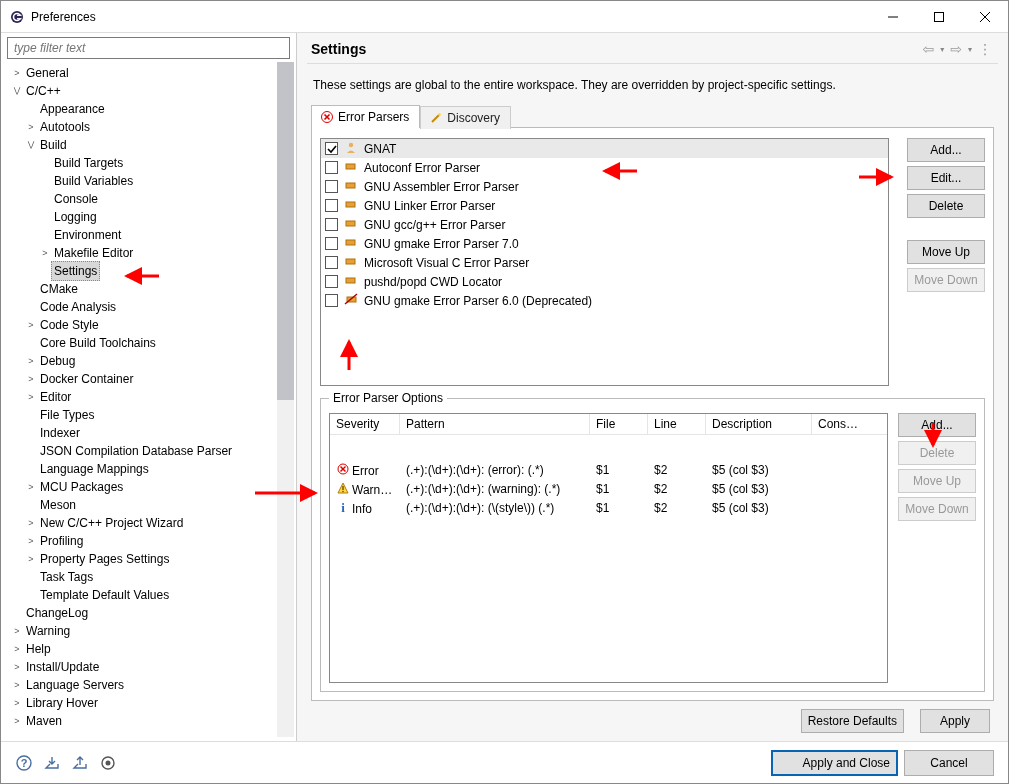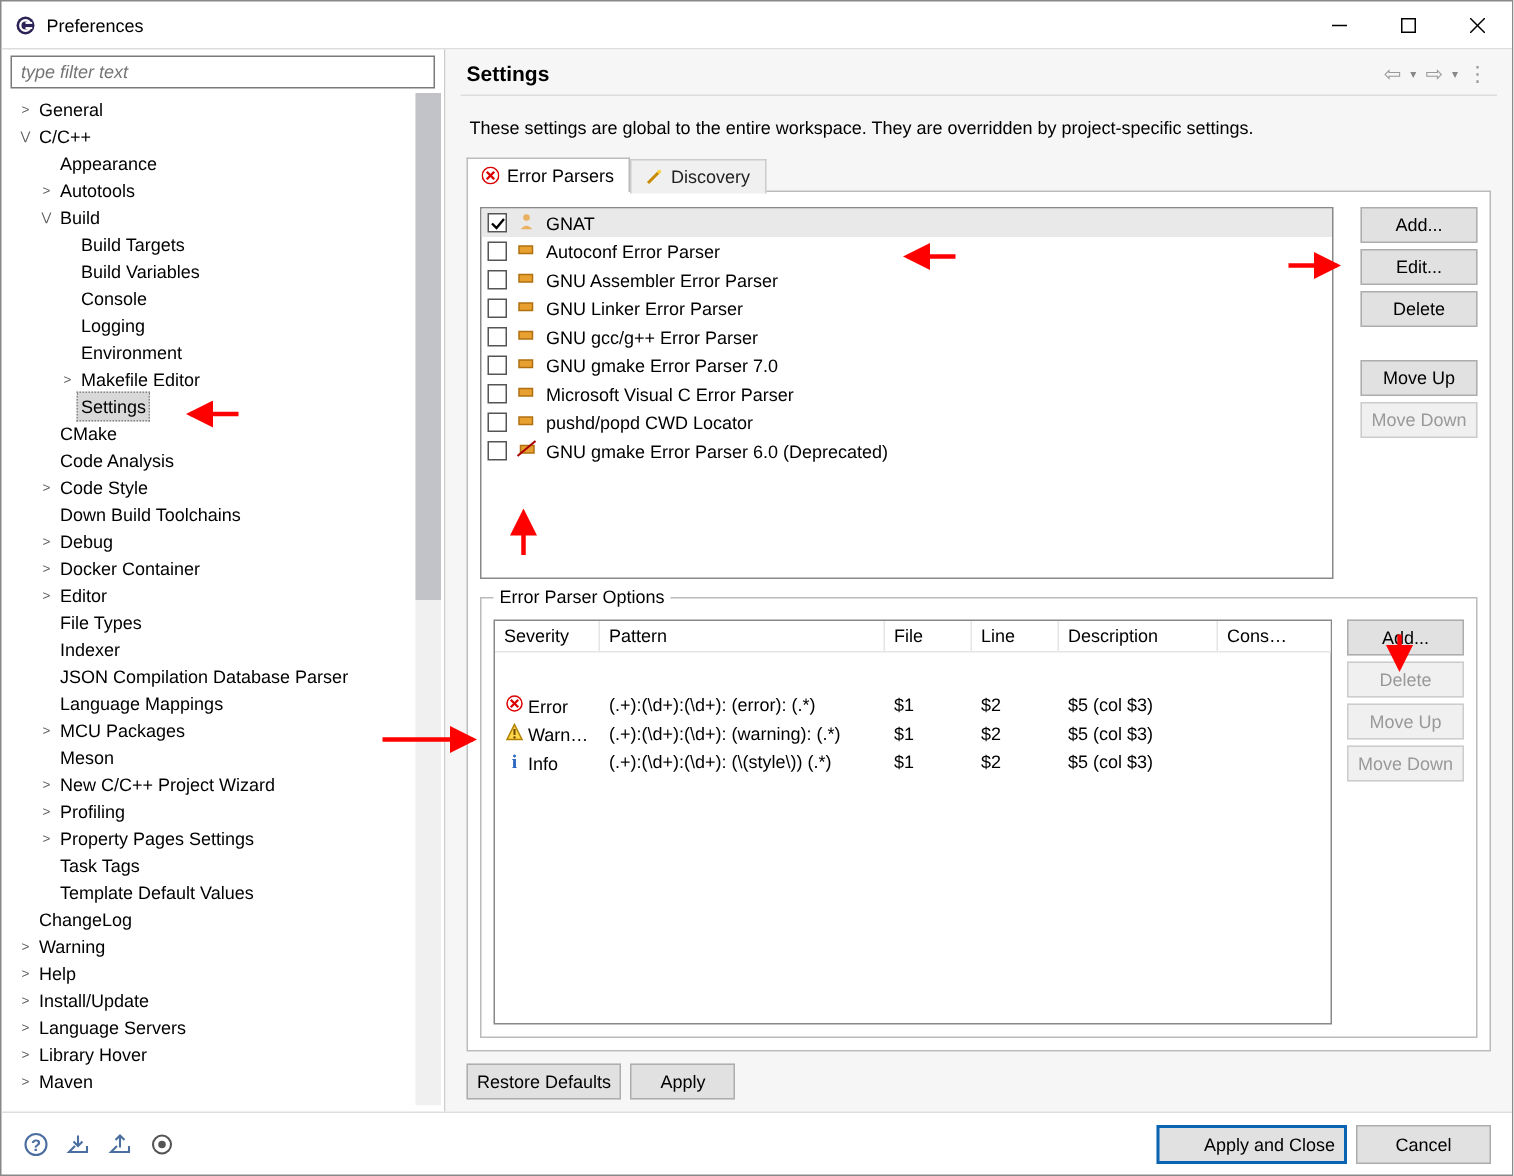--- a/index.html
+++ b/index.html
@@ -58,21 +58,21 @@
   .th { border-right:1px solid #e5e5e5; }
   .col-sev { width:70px;}
   .col-pat { width:190px;}
   .col-file { width:58px;}
   .col-line { width:58px;}
   .col-desc { width:106px;}
   .col-cons { width:56px;}
   .tbody { flex:1; overflow:auto;}
   .trow { display:flex; border-bottom:0; height:19px; }
   .sev-icon { width:14px; display:inline-flex; align-items:center; justify-content:center; margin-right:2px;}
-  .bottom-btns { display:flex; gap:6px; padding:8px 4px 2px 0;}
+  .bottom-btns { display:flex; justify-content:flex-end; gap:16px; padding:8px 4px 2px 0;}
   .footer { height:42px; border-top:1px solid #ddd; display:flex; align-items:center; padding:0 14px;}
   .footer-left { display:flex; gap:10px; align-items:center; flex:1;}
   .footer-left .ficon { width:18px; height:18px; display:flex; align-items:center; justify-content:center; color:#4a6ea0;}
   .footer-right { display:flex; gap:6px;}
   button.primary { border:2px solid #0a64b4; background:#e1e1e1; height:26px; min-width:100px; font-size:12px;padding-left:30px;}
   
   .ann { position:absolute; pointer-events:none; }
   .ann svg { overflow:visible; }
 </style>
 </head>
@@ -174,21 +174,21 @@
             <div class="tree-node indent-1">
               <span class="twisty"></span>
               <span class="tree-label">Code Analysis</span>
             </div>
             <div class="tree-node indent-1">
               <span class="twisty">&gt;</span>
               <span class="tree-label">Code Style</span>
             </div>
             <div class="tree-node indent-1">
               <span class="twisty"></span>
-              <span class="tree-label">Down Build Toolchains</span>
+              <span class="tree-label">Core Build Toolchains</span>
             </div>
             <div class="tree-node indent-1">
               <span class="twisty">&gt;</span>
               <span class="tree-label">Debug</span>
             </div>
             <div class="tree-node indent-1">
               <span class="twisty">&gt;</span>
               <span class="tree-label">Docker Container</span>
             </div>
             <div class="tree-node indent-1">

